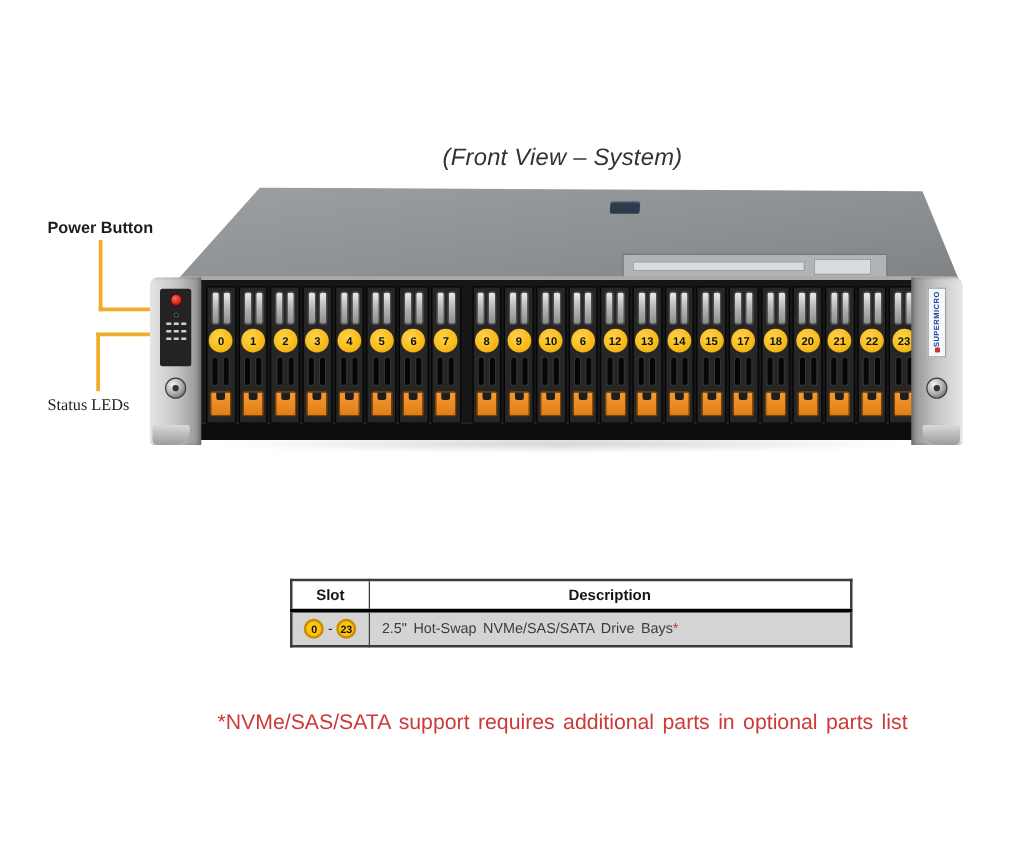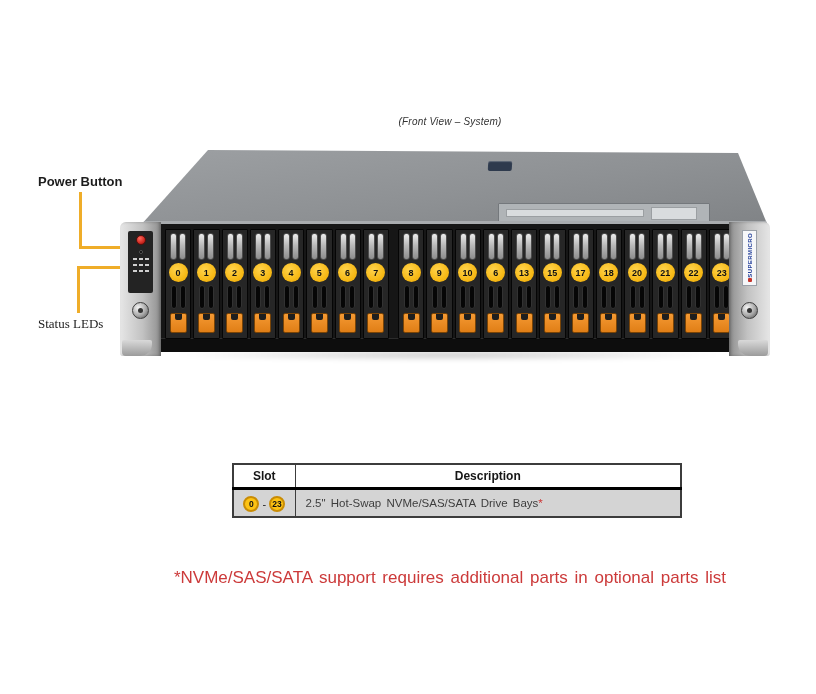--- a/index.html
+++ b/index.html
@@ -1,21 +1,21 @@
 <!DOCTYPE html>
 <html><head>
 <meta charset="utf-8">
 <style>
   * { margin:0; padding:0; box-sizing:border-box; }
   body { background:#ffffff; font-family:"Liberation Sans", sans-serif; }
   .canvas { position:relative; width:816px; height:694px; background:#ffffff; overflow:hidden; }
 
   
   .fig-title { position:absolute; top:116px; left:90px; width:720px; text-align:center;
-    font-style:italic; font-size:10px; color:#333; letter-spacing:0.2px; }
+    font-style:italic; font-size:19px; color:#333; letter-spacing:0.2px; }
   .label { position:absolute; font-size:13px; color:#1d1d1d; }
   .power-label { left:38px; top:174px;font-weight:bold; }
   .status-label { left:38px; top:316px;font-family:Liberation Serif, serif; }
 
   
   .cl { position:absolute; background:#efad29; }
   .cl-pv { left:79px; top:192px; width:3px; height:57px; }
   .cl-ph { left:79px; top:246px; width:54px; height:3px; }
   .cl-sh { left:77px; top:266px; width:56px; height:3px; }
   .cl-sv { left:77px; top:266px; width:3px; height:47px; }
@@ -319,21 +319,49 @@
           </div>
           <div class="bay-latch">
             <span class="latch-tab"></span>
           </div>
         </div>
         <div class="bay">
           <div class="bay-handle">
             <span class="hslot"></span>
             <span class="hslot"></span>
           </div>
+          <div class="bay-num">12</div>
+          <div class="bay-vent">
+            <span></span>
+            <span></span>
+          </div>
+          <div class="bay-latch">
+            <span class="latch-tab"></span>
+          </div>
+        </div>
+        <div class="bay">
+          <div class="bay-handle">
+            <span class="hslot"></span>
+            <span class="hslot"></span>
+          </div>
           <div class="bay-num">13</div>
+          <div class="bay-vent">
+            <span></span>
+            <span></span>
+          </div>
+          <div class="bay-latch">
+            <span class="latch-tab"></span>
+          </div>
+        </div>
+        <div class="bay">
+          <div class="bay-handle">
+            <span class="hslot"></span>
+            <span class="hslot"></span>
+          </div>
+          <div class="bay-num">14</div>
           <div class="bay-vent">
             <span></span>
             <span></span>
           </div>
           <div class="bay-latch">
             <span class="latch-tab"></span>
           </div>
         </div>
         <div class="bay">
           <div class="bay-handle">

